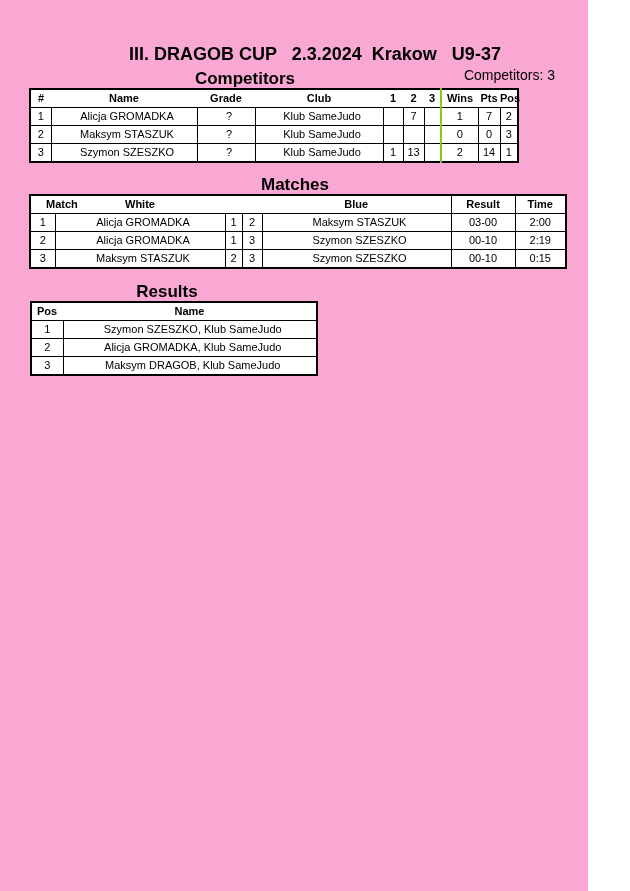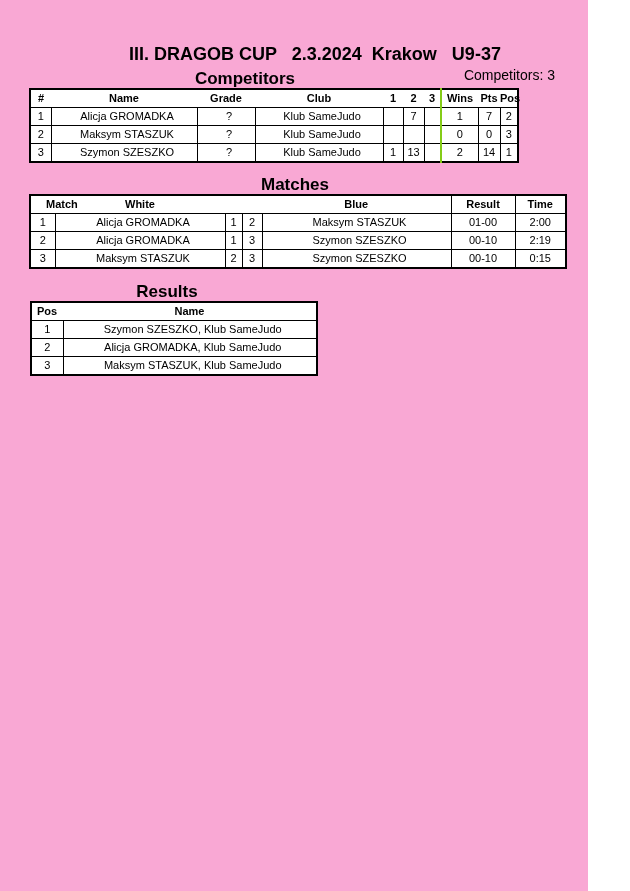--- a/index.html
+++ b/index.html
@@ -146,21 +146,21 @@
         <th class="vline">Time</th>
       </tr>
     </thead>
     <tbody>
       <tr>
         <td>1</td>
         <td class="l">Alicja GROMADKA</td>
         <td>1</td>
         <td>2</td>
         <td class="l">Maksym STASZUK</td>
-        <td>01-00</td>
+        <td>03-00</td>
         <td>2:00</td>
       </tr>
       <tr>
         <td>2</td>
         <td class="l">Alicja GROMADKA</td>
         <td>1</td>
         <td>3</td>
         <td class="l">Szymon SZESZKO</td>
         <td>00-10</td>
         <td>2:19</td>
@@ -194,18 +194,18 @@
       <tr>
         <td>1</td>
         <td class="l">Szymon SZESZKO, Klub SameJudo</td>
       </tr>
       <tr>
         <td>2</td>
         <td class="l">Alicja GROMADKA, Klub SameJudo</td>
       </tr>
       <tr>
         <td>3</td>
-        <td class="l">Maksym STASZUK, Klub SameJudo</td>
+        <td class="l">Maksym DRAGOB, Klub SameJudo</td>
       </tr>
     </tbody>
   </table>
 
 </div>
 
 </body></html>

